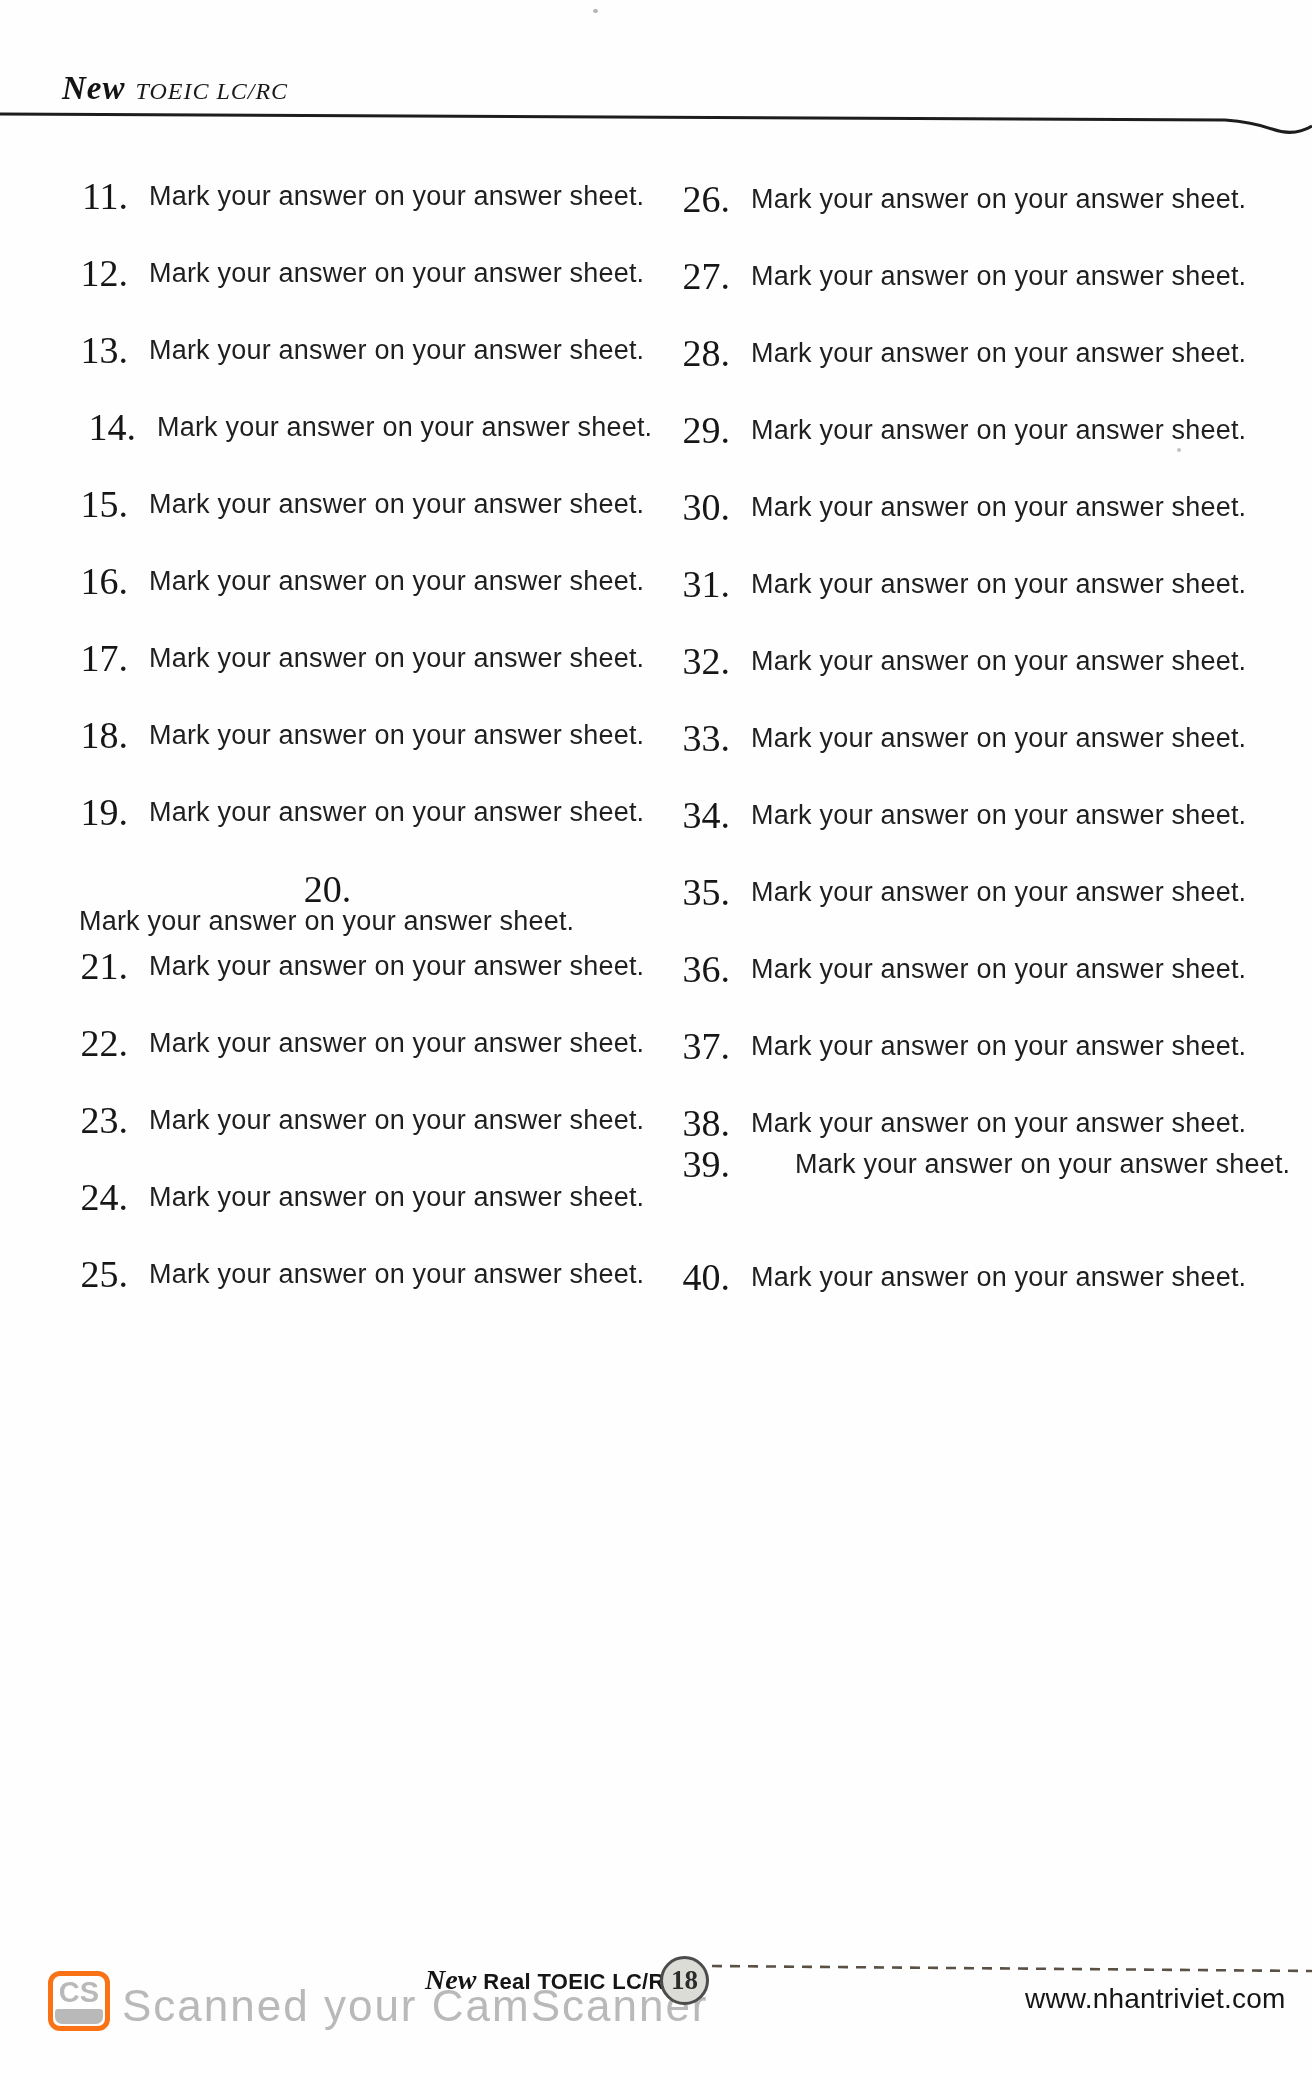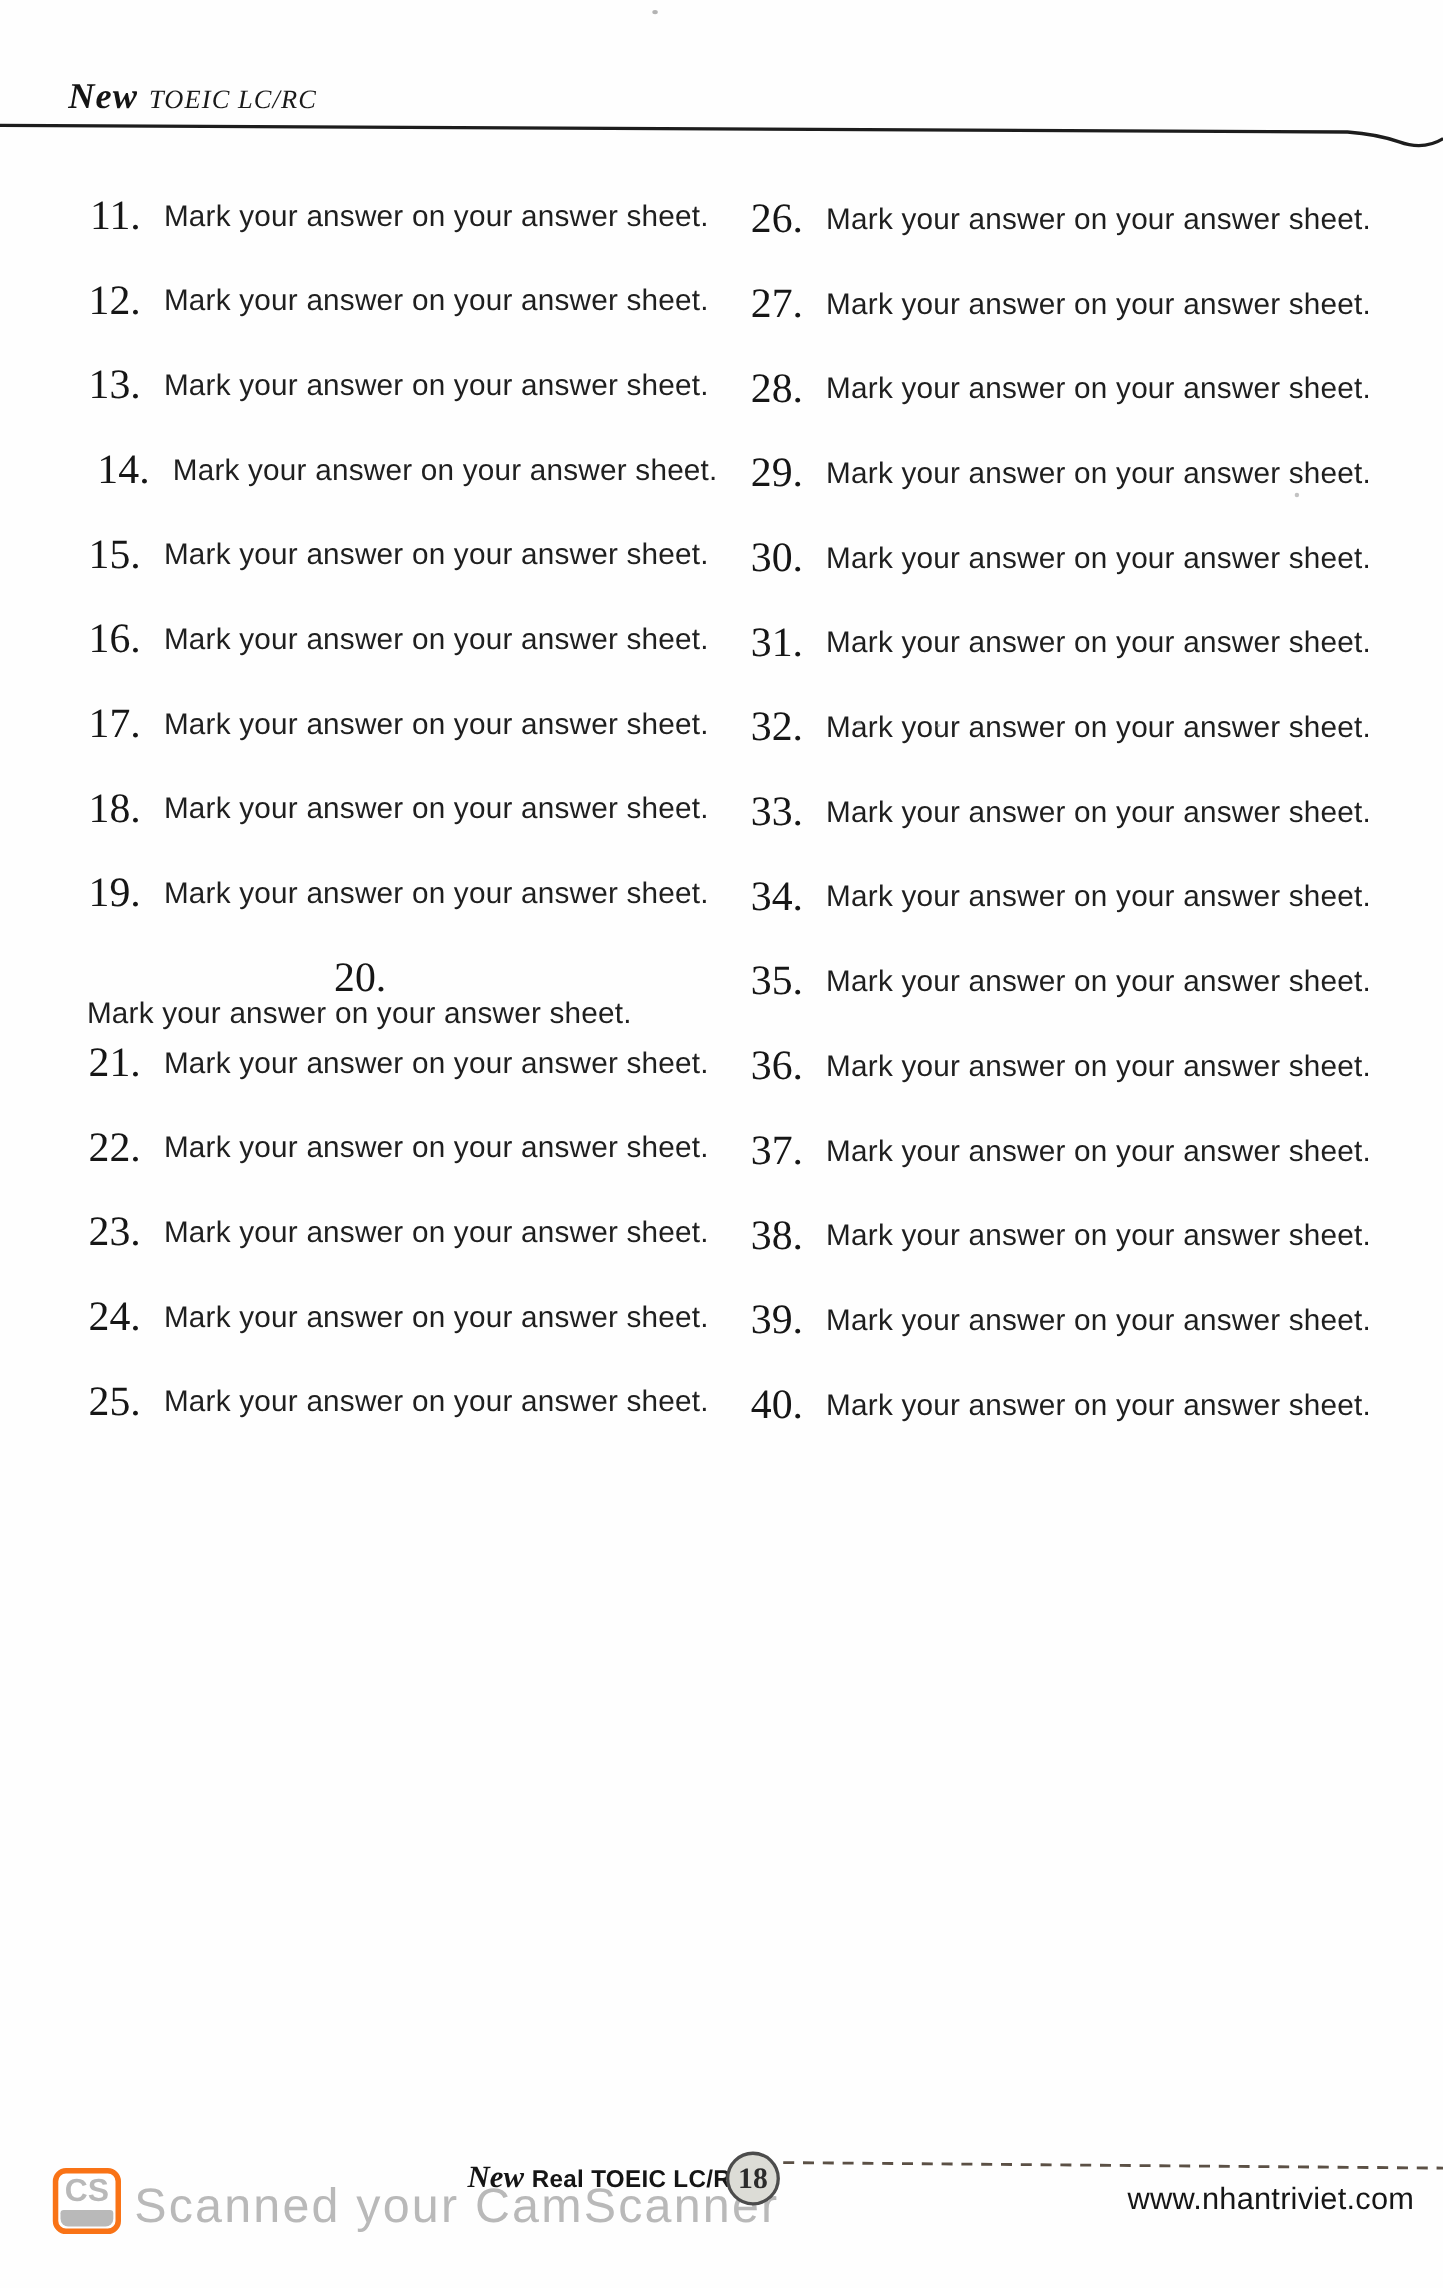--- a/index.html
+++ b/index.html
@@ -166,21 +166,21 @@
         <span class="q-text">Mark your answer on your answer sheet.</span>
       </div>
       <div class="q-row" style="left: 660px; top: 1027px;">
         <span class="q-num">37.</span>
         <span class="q-text">Mark your answer on your answer sheet.</span>
       </div>
       <div class="q-row" style="left: 660px; top: 1104px;">
         <span class="q-num">38.</span>
         <span class="q-text">Mark your answer on your answer sheet.</span>
       </div>
-      <div class="q-row" style="left: 660px; top: 1181px;">
+      <div class="q-row" style="left: 660px; top: 1145px; gap: 44px;">
         <span class="q-num">39.</span>
         <span class="q-text">Mark your answer on your answer sheet.</span>
       </div>
       <div class="q-row" style="left: 660px; top: 1258px;">
         <span class="q-num">40.</span>
         <span class="q-text">Mark your answer on your answer sheet.</span>
       </div>
     </section>
 
   <div class="speck" style="left:593px;top:9px;width:5px;height:4px;opacity:.75;"></div>

